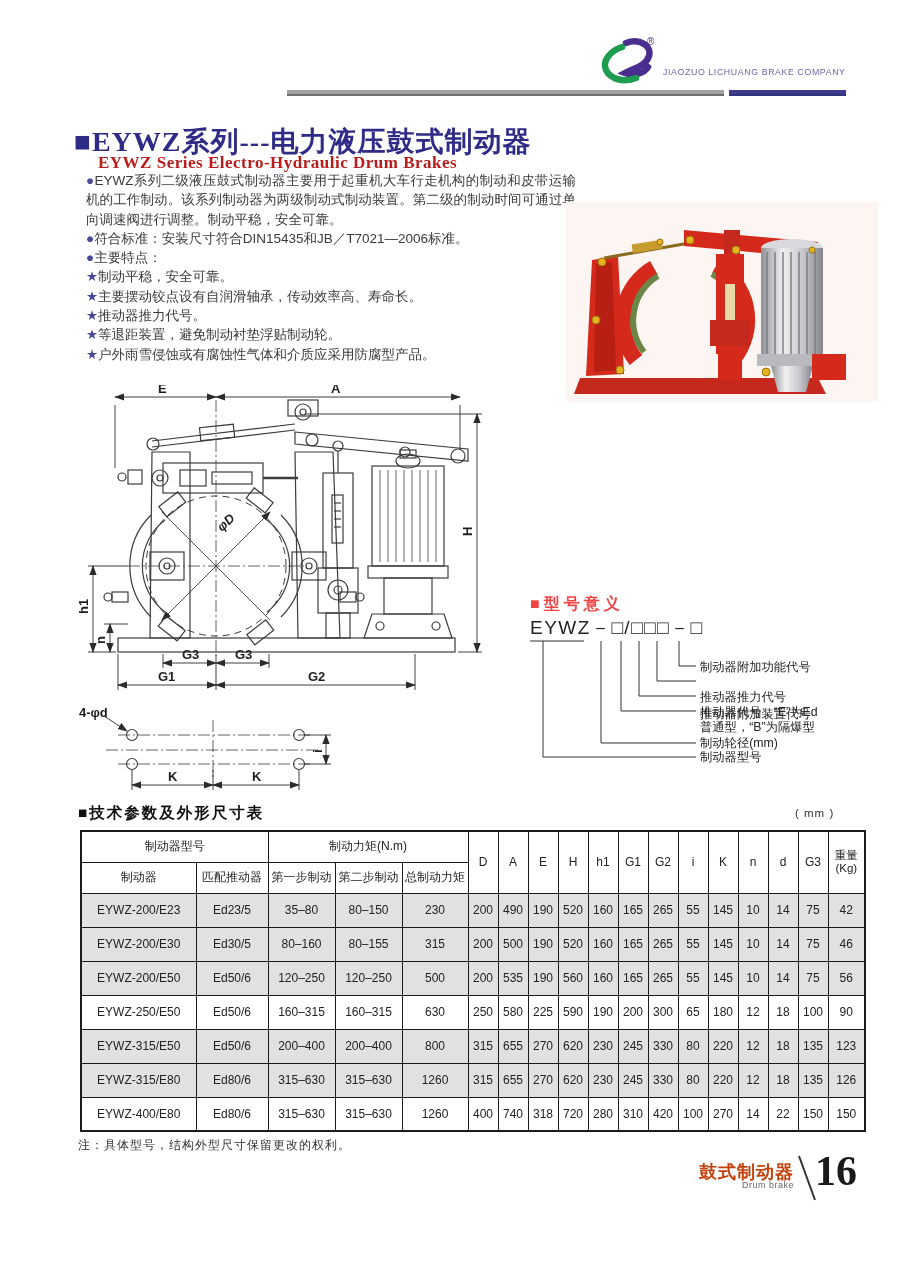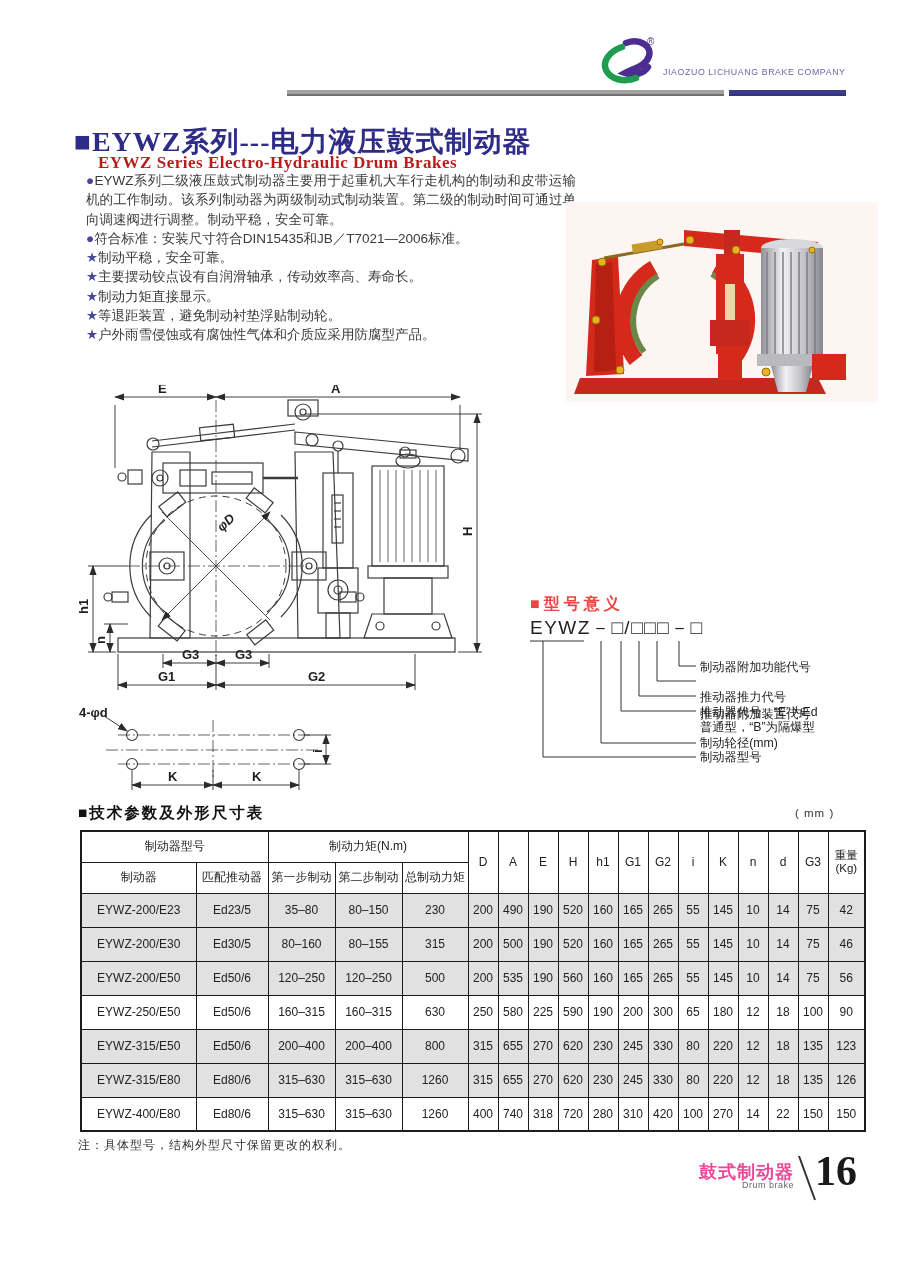--- a/index.html
+++ b/index.html
@@ -39,21 +39,21 @@
   .spec-table{position:absolute;left:80px;top:830px;border-collapse:collapse;table-layout:fixed;
       border:2px solid #1b1b1b;}
   .spec-table td{border:1px solid #1b1b1b;text-align:center;vertical-align:middle;
       font-size:12px;color:#222;padding:0;overflow:hidden;}
   .spec-table tr.hrow{height:31px;}
   .spec-table tr.drow{height:34px;}
   .spec-table tr.shade td{background:#e1e1e1;}
   .wh{line-height:13px;font-size:11.5px;}
   .note-text{left:78px;top:1137px;font-size:12px;color:#333;letter-spacing:1px;}
   
-  .footer-cn{left:628px;top:1160px;width:166px;text-align:right;font-size:18px;font-weight:bold;color:#ec4899;letter-spacing:1px;}
+  .footer-cn{left:628px;top:1160px;width:166px;text-align:right;font-size:18px;font-weight:bold;color:#c2410c;letter-spacing:1px;}
   .footer-en{left:628px;top:1180px;width:166px;text-align:right;font-size:9px;color:#666;letter-spacing:0.5px;}
   .footer-slash{left:796px;top:1153px;}
   .page-number{left:815px;top:1147px;font-family:"Liberation Serif","DejaVu Serif",serif;
       font-size:42px;font-weight:bold;color:#1a1a1a;}
 </style>
 </head>
 <body>
 
 <div class="page">
 
@@ -65,23 +65,24 @@
   <div class="abs company-en">JIAOZUO LICHUANG BRAKE COMPANY</div>
   <div class="abs rule-gray"></div>
   <div class="abs rule-purple"></div>
 
   <div class="abs series-title">■EYWZ系列---电力液压鼓式制动器</div>
   <div class="abs series-subtitle">EYWZ Series Electro-Hydraulic Drum Brakes</div>
 
   <div class="abs intro">
     <p>●EYWZ系列二级液压鼓式制动器主要用于起重机大车行走机构的制动和皮带运输机的工作制动。该系列制动器为两级制动式制动装置。第二级的制动时间可通过单向调速阀进行调整。制动平稳，安全可靠。</p>
     <p>●符合标准：安装尺寸符合DIN15435和JB／T7021—2006标准。</p>
+    <p>●主要特点：</p>
     <p class="feature">★制动平稳，安全可靠。</p>
     <p class="feature">★主要摆动铰点设有自润滑轴承，传动效率高、寿命长。</p>
-    <p class="feature">★制动力矩直接显示。</p>
+    <p class="feature">★推动器推力代号。</p>
     <p class="feature">★等退距装置，避免制动衬垫浮贴制动轮。</p>
     <p class="feature">★户外雨雪侵蚀或有腐蚀性气体和介质应采用防腐型产品。</p>
   </div>
 
   <div class="abs photo-wrap">
     <svg width="312" height="200" viewBox="0 0 312 200">
 
       <polygon points="14,176 252,176 260,192 8,192" fill="#c5281c"></polygon>
 
       <polygon points="26,58 52,54 58,172 20,174" fill="#d5291b"></polygon>

